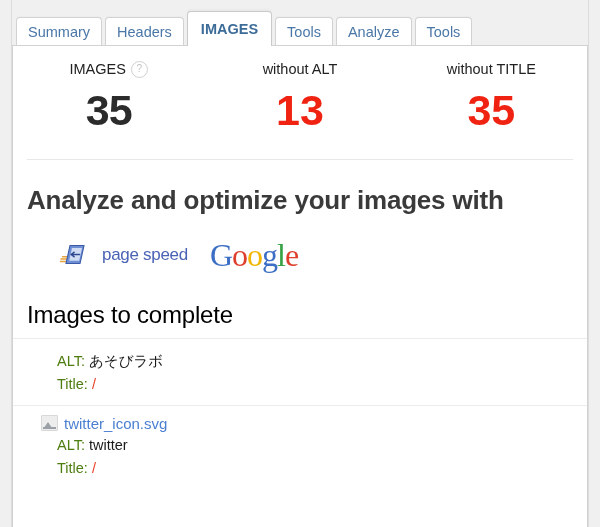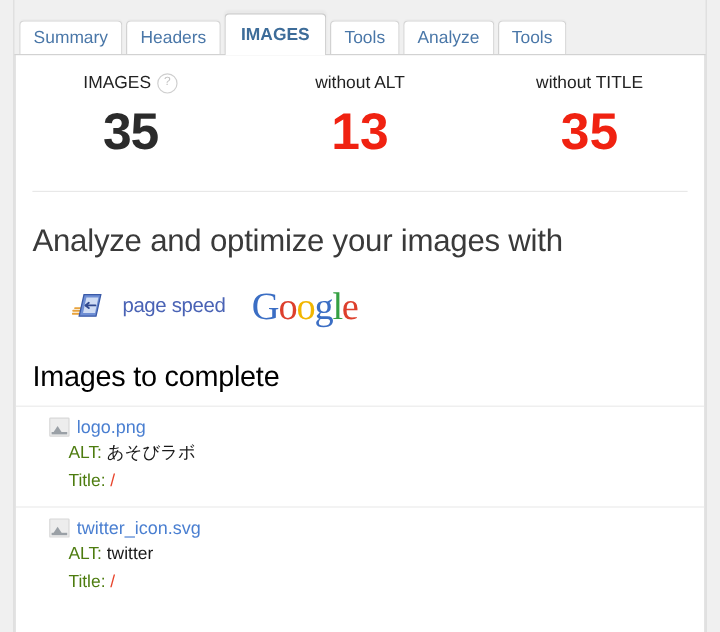--- a/index.html
+++ b/index.html
@@ -135,21 +135,21 @@
     margin: 26px 14px 0 14px;
   }
 
   
   .analyze {
     padding: 26px 0 0 14px;
   }
   .analyze-title {
     font-size: 26px;
     color: #3a3a3a;
-    font-weight: normal;
+    font-weight: bold;
     line-height: 1.1;
     letter-spacing: -0.2px;
   }
   .logos {
     display: flex;
     align-items: center;
     margin-top: 24px;
     padding-left: 33px;
     gap: 22px;
   }
@@ -312,24 +312,20 @@
 
         <div class="g-logo" id="glogo"><span style="color: rgb(59, 110, 196);">G</span><span style="color: rgb(221, 63, 44);">o</span><span style="color: rgb(242, 182, 0);">o</span><span style="color: rgb(59, 110, 196);">g</span><span style="color: rgb(53, 160, 67);">l</span><span style="color: rgb(221, 63, 44);">e</span></div>
 
       </div>
     </div>
 
     <div class="list-section">
       <div class="list-title">Images to complete</div>
       <div id="imglist">
           <div class="img-item">
-            <div class="img-name-row">
-              <span class="broken-img-icon"></span>
-              <span class="img-name">logo.png</span>
-            </div>
             <div class="img-meta"><span class="meta-key">ALT:</span> <span class="meta-val">あそびラボ</span></div>
             <div class="img-meta"><span class="meta-key">Title:</span> <span class="meta-val slash">/</span></div>
           </div>
           <div class="img-item">
             <div class="img-name-row">
               <span class="broken-img-icon"></span>
               <span class="img-name">twitter_icon.svg</span>
             </div>
             <div class="img-meta"><span class="meta-key">ALT:</span> <span class="meta-val">twitter</span></div>
             <div class="img-meta"><span class="meta-key">Title:</span> <span class="meta-val slash">/</span></div>

